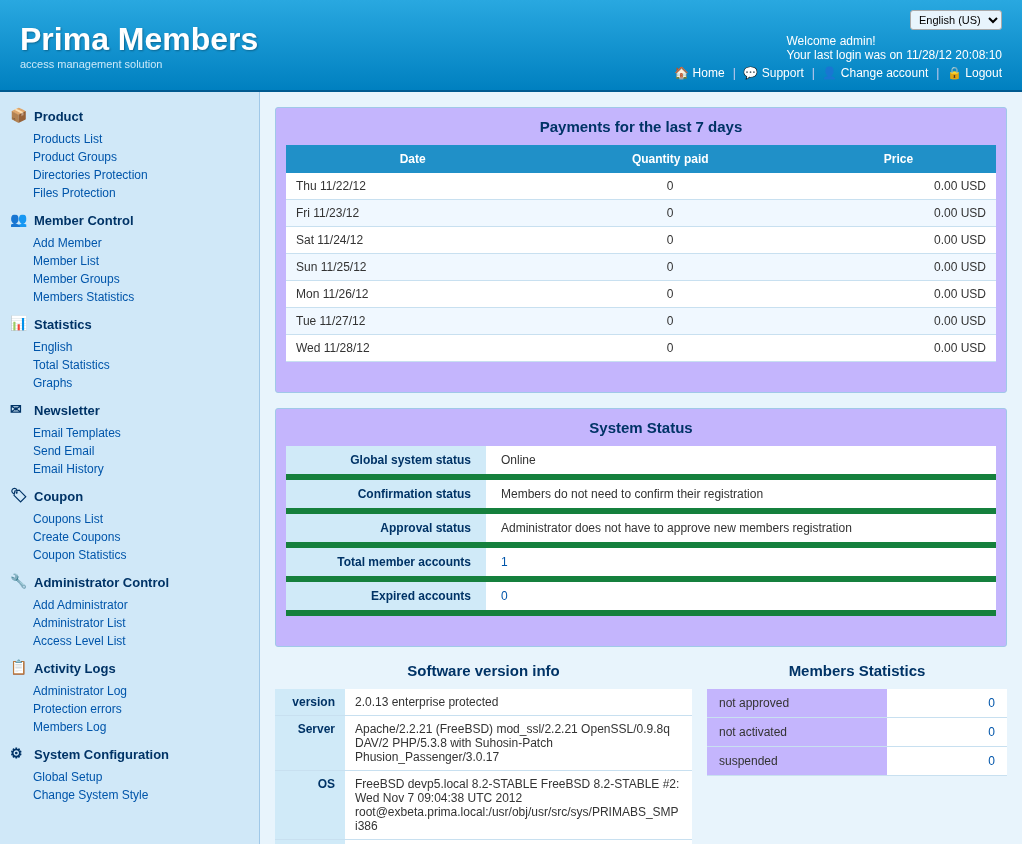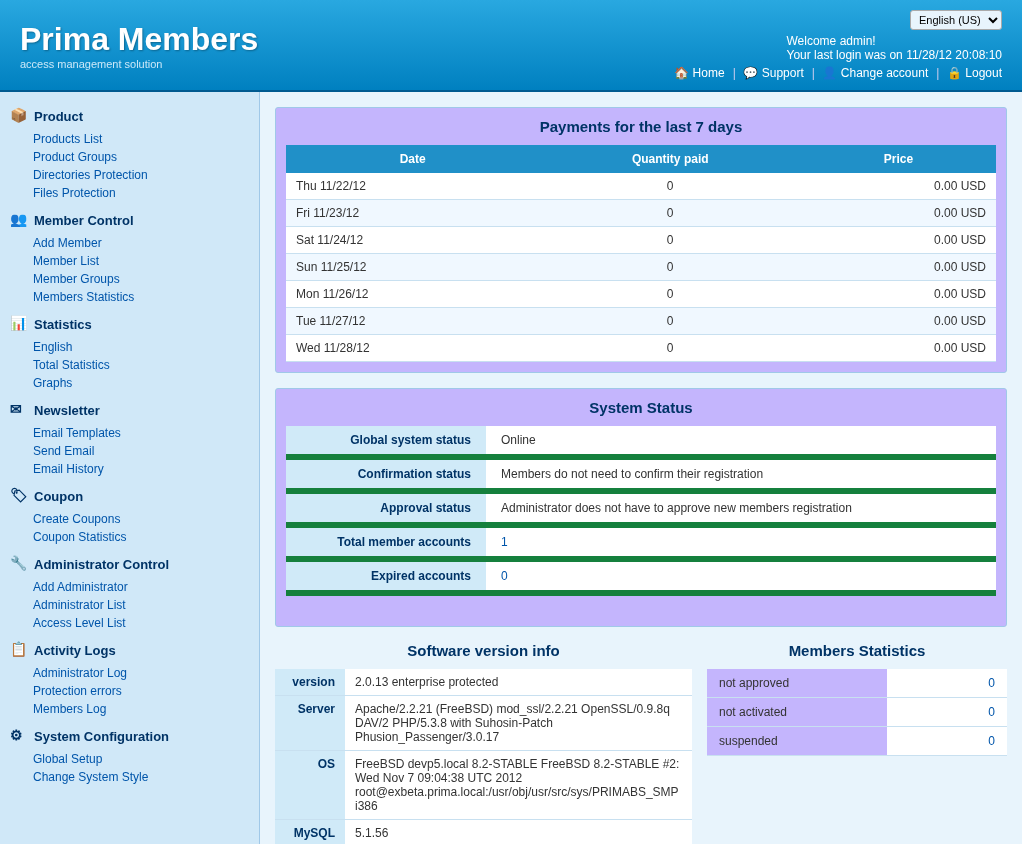--- a/index.html
+++ b/index.html
@@ -113,20 +113,21 @@
     .section-title {
       font-size: 15px;
       font-weight: bold;
       text-align: center;
       color: #003366;
       margin-bottom: 10px;
     }
     .data-table {
       width: 100%;
       border-collapse: collapse;
+      margin-bottom: 20px;
       border-radius: 32px;
     }
     .data-table th {
       background: #2090c8;
       color: #fff;
       padding: 7px 10px;
       font-size: 12px;
       font-weight: bold;
       text-align: center;
     }
@@ -315,20 +316,21 @@
         <a href="#">Email History</a>
       </div>
     </div>
 
     <div class="sidebar-section">
       <div class="sidebar-section-header">
         <span class="sidebar-section-icon">🏷</span>
         <span>Coupon</span>
       </div>
       <div class="sidebar-section-items">
+        <a href="#">Coupons List</a>
         <a href="#">Create Coupons</a>
         <a href="#">Coupon Statistics</a>
       </div>
     </div>
 
     <div class="sidebar-section">
       <div class="sidebar-section-header">
         <span class="sidebar-section-icon">🔧</span>
         <span>Administrator Control</span>
       </div>

